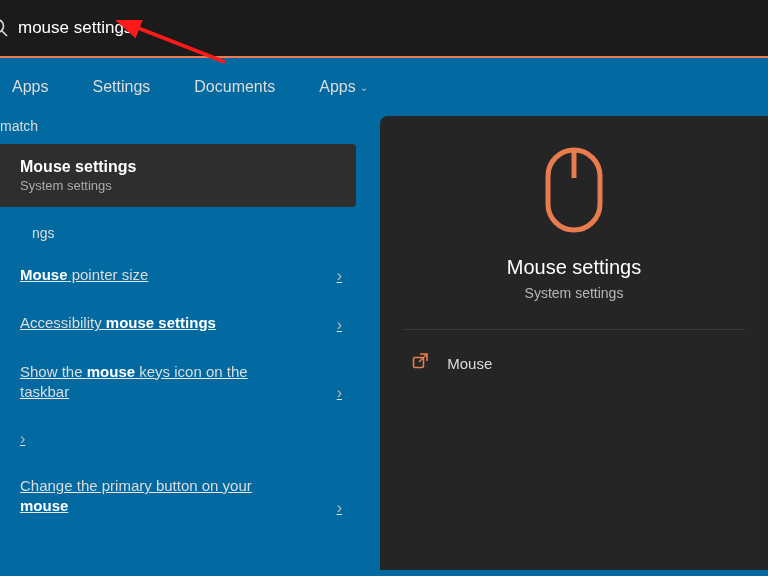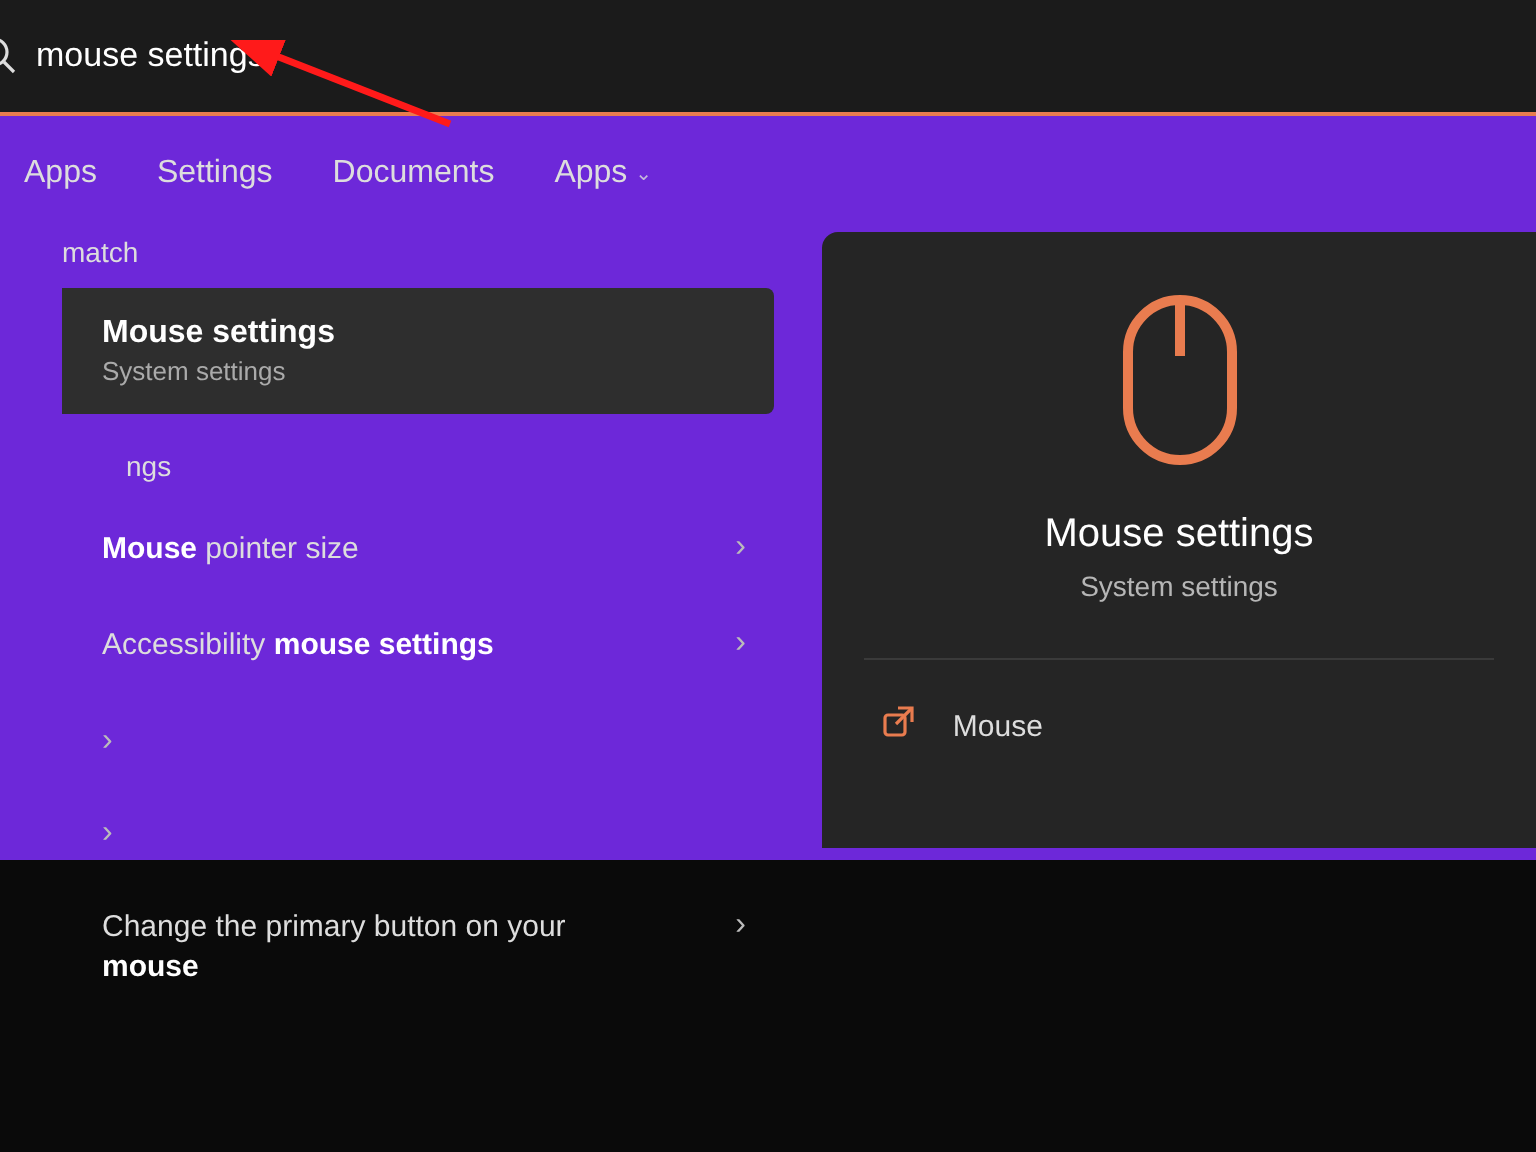--- a/index.html
+++ b/index.html
@@ -1,35 +1,35 @@
 <!DOCTYPE html>
 <html><head>
 <meta charset="utf-8">
 <style>
   * { margin: 0; padding: 0; box-sizing: border-box; }
   html, body { width: 768px; height: 576px; overflow: hidden; background: #0a0a0a; font-family: "Segoe UI", Arial, sans-serif; color: #e8e8e8; }
-  .root { width: 768px; height: 430px; background: #6d28d9; position: relative; }
+  .root { width: 768px; height: 576px; background: #0369a1; position: relative; }
   .topbar { height: 58px; display: flex; align-items: center; padding-left: 0px; background: #1b1b1b; border-bottom: 2px solid #e97c4f; position: relative; }
   .search-area { display: flex; align-items: center; gap: 8px; padding-left: 0; }
   .search-icon-partial { width: 10px; height: 22px; position: relative; overflow: hidden; }
   .search-icon-partial svg { position: absolute; right: 0; top: 0; }
   .search-input { background: transparent; border: none; outline: none; color: #fff; font-size: 17px; width: 260px; font-family: inherit; }
   @keyframes blink { 50% { opacity: 0; } }
   .arrow { position: absolute; left: 115px; top: 20px; pointer-events: none; }
-  .filter-tabs { display: flex; gap: 30px; padding: 20px 12px 16px 12px; font-size: 16px; color: #ddd; }
+  .filter-tabs { display: flex; gap: 44px; padding: 20px 12px 16px 12px; font-size: 16px; color: #ddd; }
   .filter-tab { cursor: pointer; display: flex; align-items: center; gap: 4px; }
   .more-chevron { font-size: 10px; opacity: .8; }
-  .body { display: flex; height: calc(100% - 58px - 60px); margin-left: 31px; }
+  .body { display: flex; height: calc(100% - 58px - 60px); }
   .left-col { width: 356px; padding-top: 0; }
   .section-header { font-size: 14px; color: #ddd; padding: 6px 0 10px 0; }
   .section-header.truncated-left { padding-left: 0; }
   .best-match { background: #2e2e2e; padding: 14px 18px 14px 20px; display: flex; flex-direction: column; gap: 2px; border-radius: 0 4px 4px 0; }
   .best-match .title { font-size: 16px; font-weight: 600; color: #fff; }
   .best-match .sub { font-size: 13px; color: #aaa; }
-  .result-row { display: flex; align-items: flex-start; justify-content: space-between; padding: 14px 14px 14px 20px; cursor: pointer; }
+  .result-row { display: flex; align-items: flex-end; justify-content: space-between; padding: 14px 14px 14px 20px; cursor: pointer; text-decoration: underline; }
   .result-row .txt { font-size: 15px; color: #ddd; max-width: 280px; line-height: 1.35; }
   .result-row .txt b { color: #fff; font-weight: 600; }
   .chevron { color: #bbb; font-size: 16px; }
   .right-col { flex: 1; background: #252525; margin: 4px 0 0 24px; border-radius: 8px 0 0 0; display: flex; flex-direction: column; align-items: center; padding-top: 30px; }
   .preview-icon { width: 60px; height: 88px; margin-bottom: 22px; }
   .preview-title { font-size: 20px; color: #fff; margin-bottom: 6px; }
   .preview-sub { font-size: 14px; color: #b6b6b6; margin-bottom: 28px; }
   .divider { width: 88%; height: 1px; background: #3a3a3a; }
   .action-row { width: 88%; display: flex; align-items: center; gap: 18px; padding: 22px 8px; cursor: pointer; }
   .open-icon { color: #e97c4f; }
@@ -86,20 +86,21 @@
       <div id="settings-list">
           <div class="result-row">
             <div class="txt"><b>Mouse</b> pointer size</div>
             <div class="chevron">›</div>
           </div>
           <div class="result-row">
             <div class="txt">Accessibility <b>mouse settings</b></div>
             <div class="chevron">›</div>
           </div>
           <div class="result-row">
+            <div class="txt">Show the <b>mouse</b> keys icon on the taskbar</div>
             <div class="chevron">›</div>
           </div>
           <div class="result-row">
             <div class="chevron">›</div>
           </div>
           <div class="result-row">
             <div class="txt">Change the primary button on your <b>mouse</b></div>
             <div class="chevron">›</div>
           </div>
         </div>

